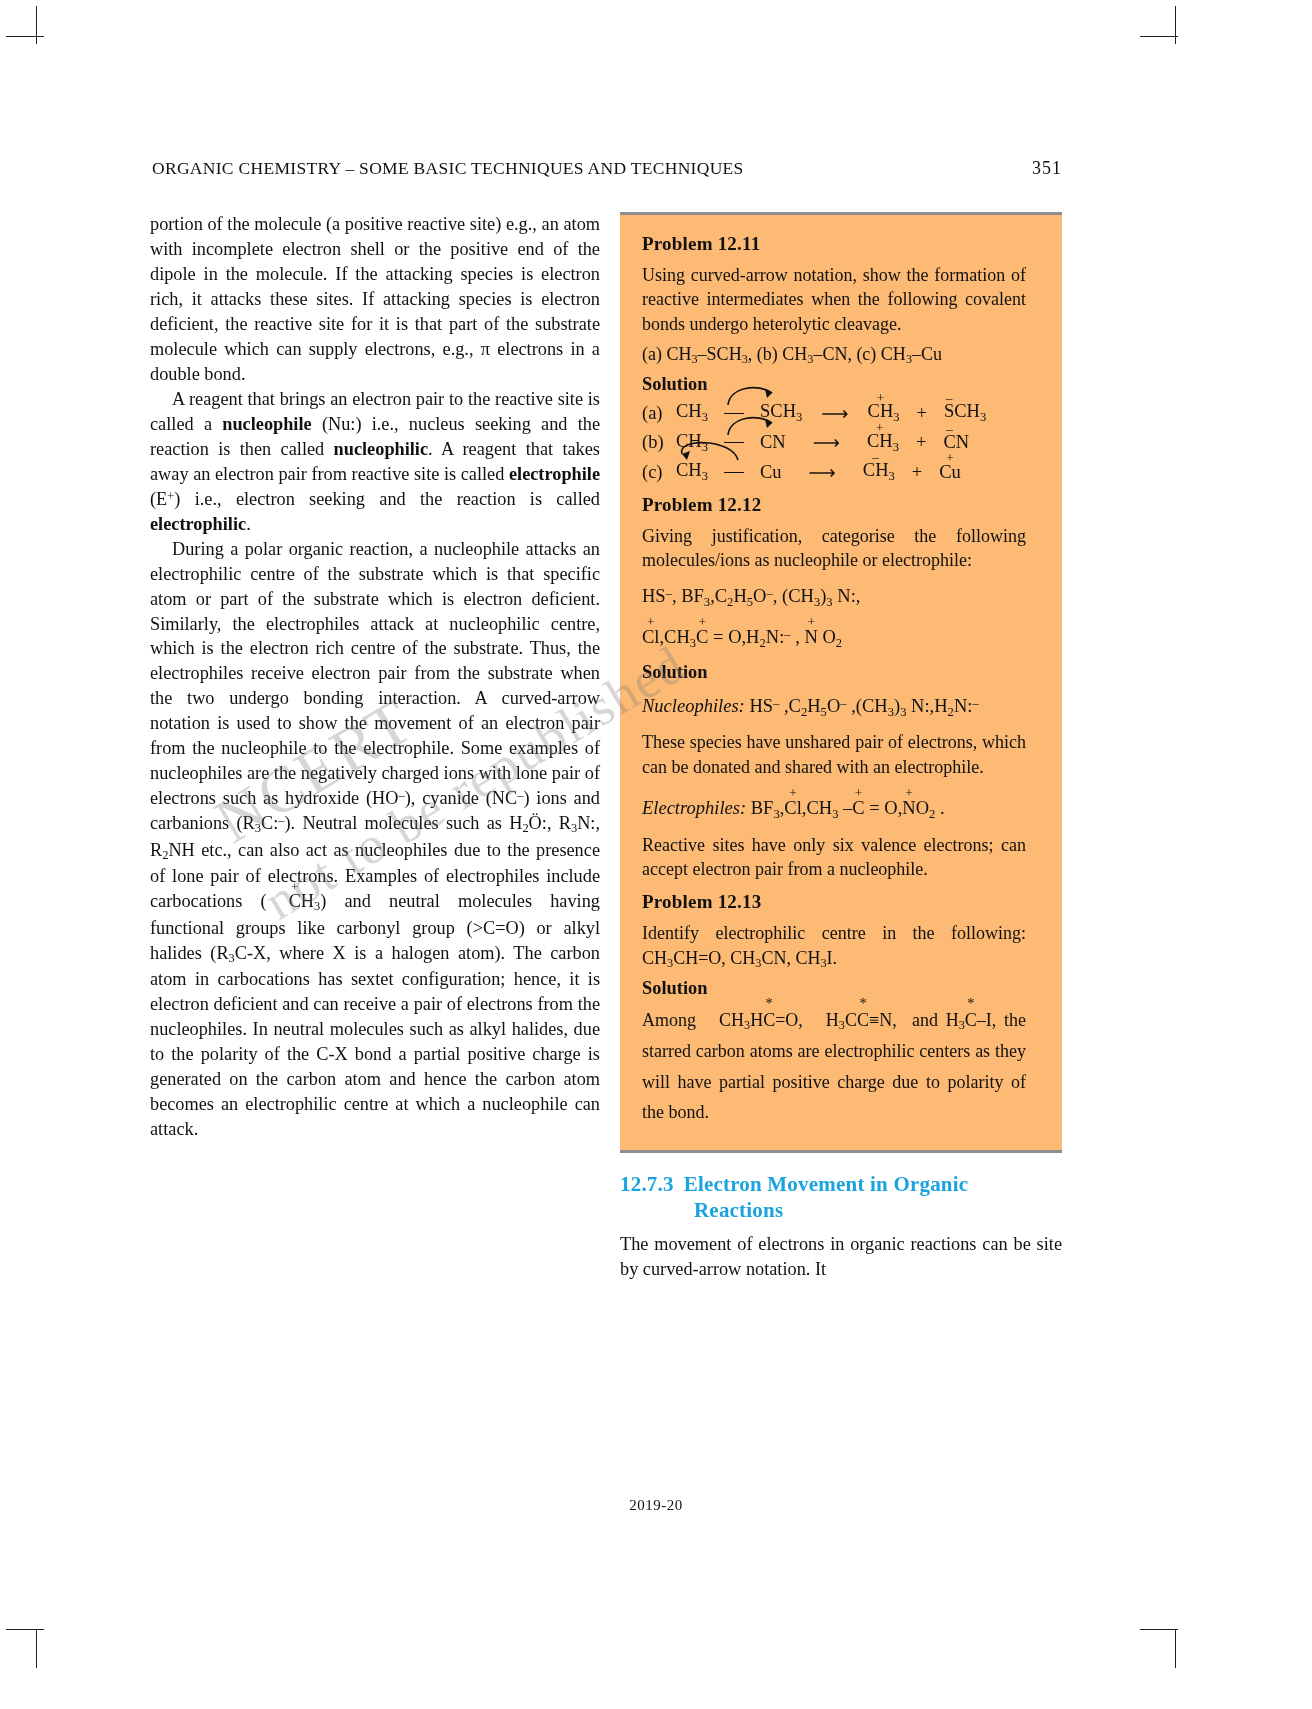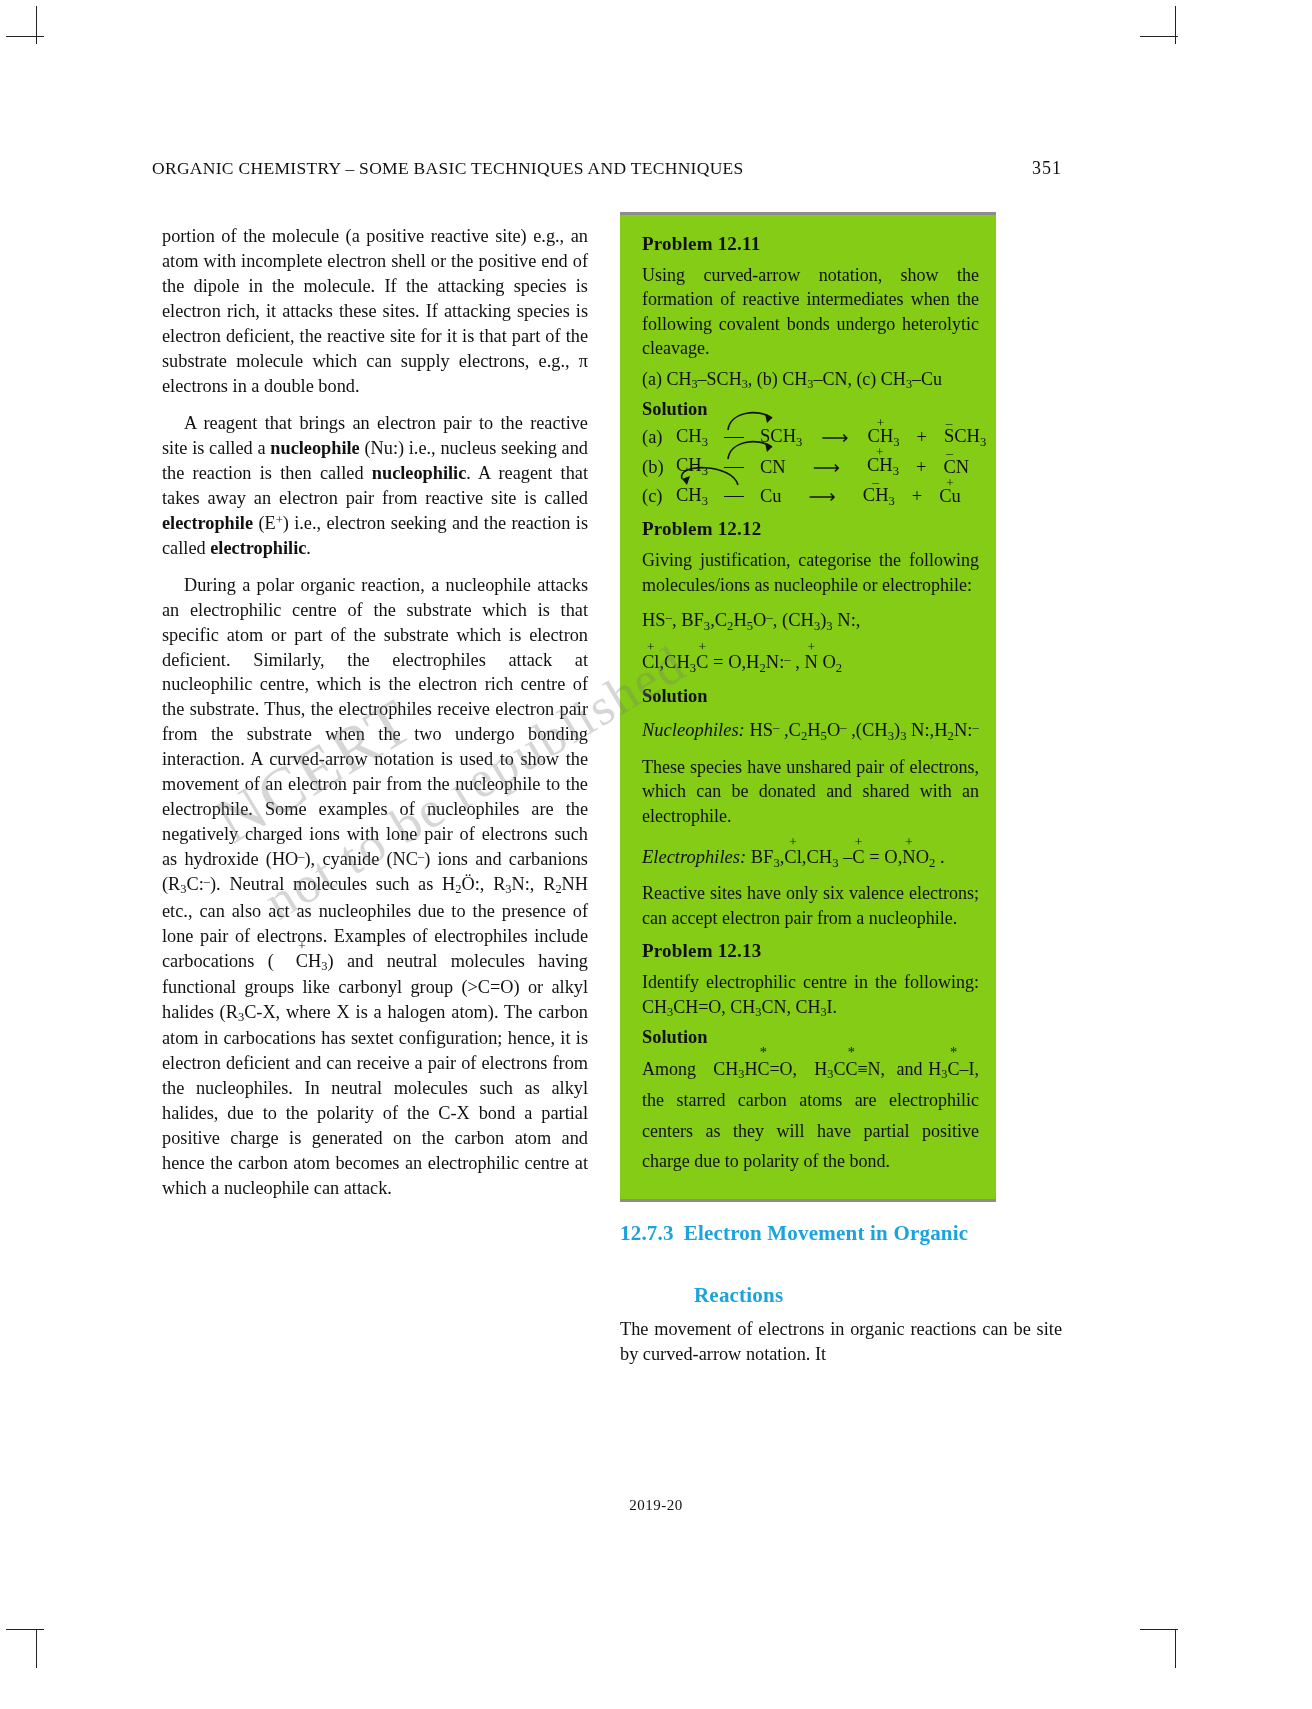--- a/index.html
+++ b/index.html
@@ -53,38 +53,38 @@
     position: absolute;
     left: 150px;
     top: 212px;
     width: 450px;
     font-size: 18.3px;
     line-height: 1.365;
     text-align: justify;
     text-justify: inter-word;
     hyphens: none;
   }
-  .col-left p { margin: 12px; }
+  .col-left p { margin: 0; }
   .col-left p.indent { text-indent: 22px; }
 
   .col-right {
     position: absolute;
     left: 620px;
     top: 212px;
     width: 442px;
   }
 
   .boxwrap {
     position: relative;
-    background: #84cc16;
+    background: #fdba74;
     border-top: 3px solid #8d8d8d;
     border-bottom: 3px solid #8d8d8d;
-    padding: 14px 17px 16px 22px;
+    padding: 14px 36px 16px 22px;
     box-sizing: border-box;
-    width: 376px;
+    width: 442px;
   }
   .boxwrap .prob-title {
     font-weight: bold;
     font-size: 19px;
     margin: 4px 0 8px 0;
     letter-spacing: .2px;
   }
   .boxwrap .prob-title.tight { margin-top: 10px; }
   .boxwrap p {
     margin: 0 0 6px 0;
@@ -116,21 +116,21 @@
 
   .sec-head {
     margin-top: 18px;
     color: #1ba3dd;
     font-weight: bold;
     font-size: 21px;
     line-height: 1.26;
     letter-spacing: .2px;
   }
   .sec-head .num { margin-right: 10px; }
-  .sec-head .indent2 { display:block; padding-left: 74px; margin-top: 36px; }
+  .sec-head .indent2 { display:block; padding-left: 74px; }
   .after-sec {
     margin-top: 8px;
     font-size: 18.3px;
     line-height: 1.36;
     text-align: justify;
   }
 
   .watermark {
     position: absolute;
     left: 300px;

